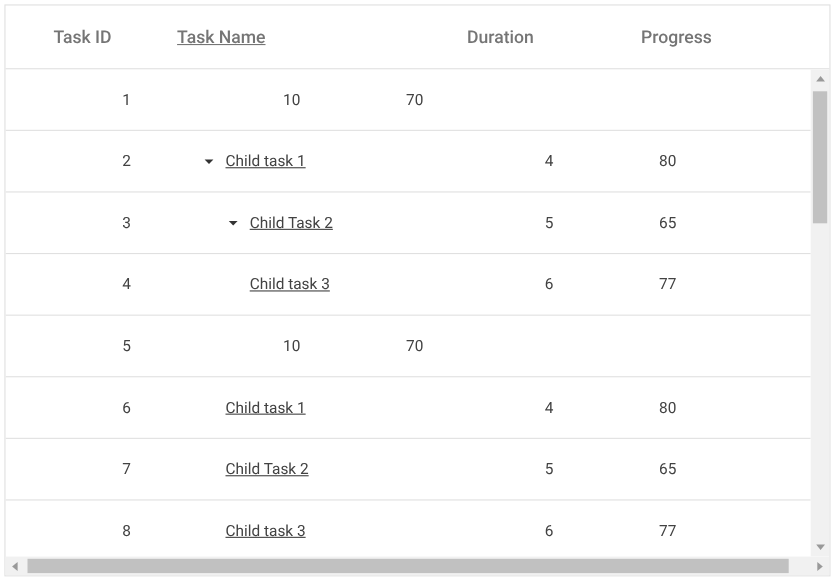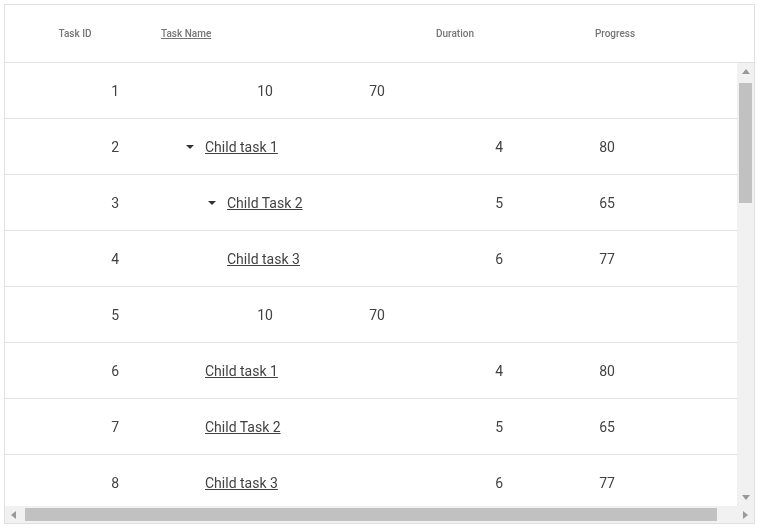--- a/index.html
+++ b/index.html
@@ -24,21 +24,21 @@
   .header-row {
     display: flex;
     height: 58px;
     border-bottom: 1px solid #e0e0e0;
     flex-shrink: 0;
   }
   .header-cell {
     display: flex;
     align-items: center;
     color: #757575;
-    font-size: 10px;
+    font-size: 16px;
     font-weight: 500;
     padding: 0 16px;
   }
   .body-viewport {
     flex: 1;
     overflow: hidden;
     position: relative;
   }
   .body-inner {
     position: absolute;

